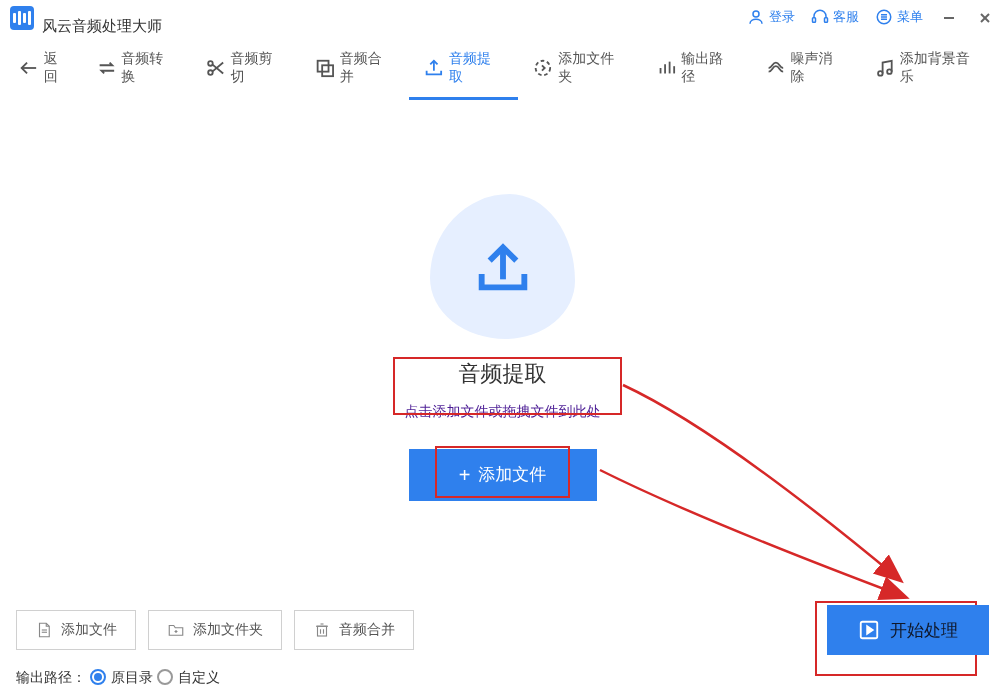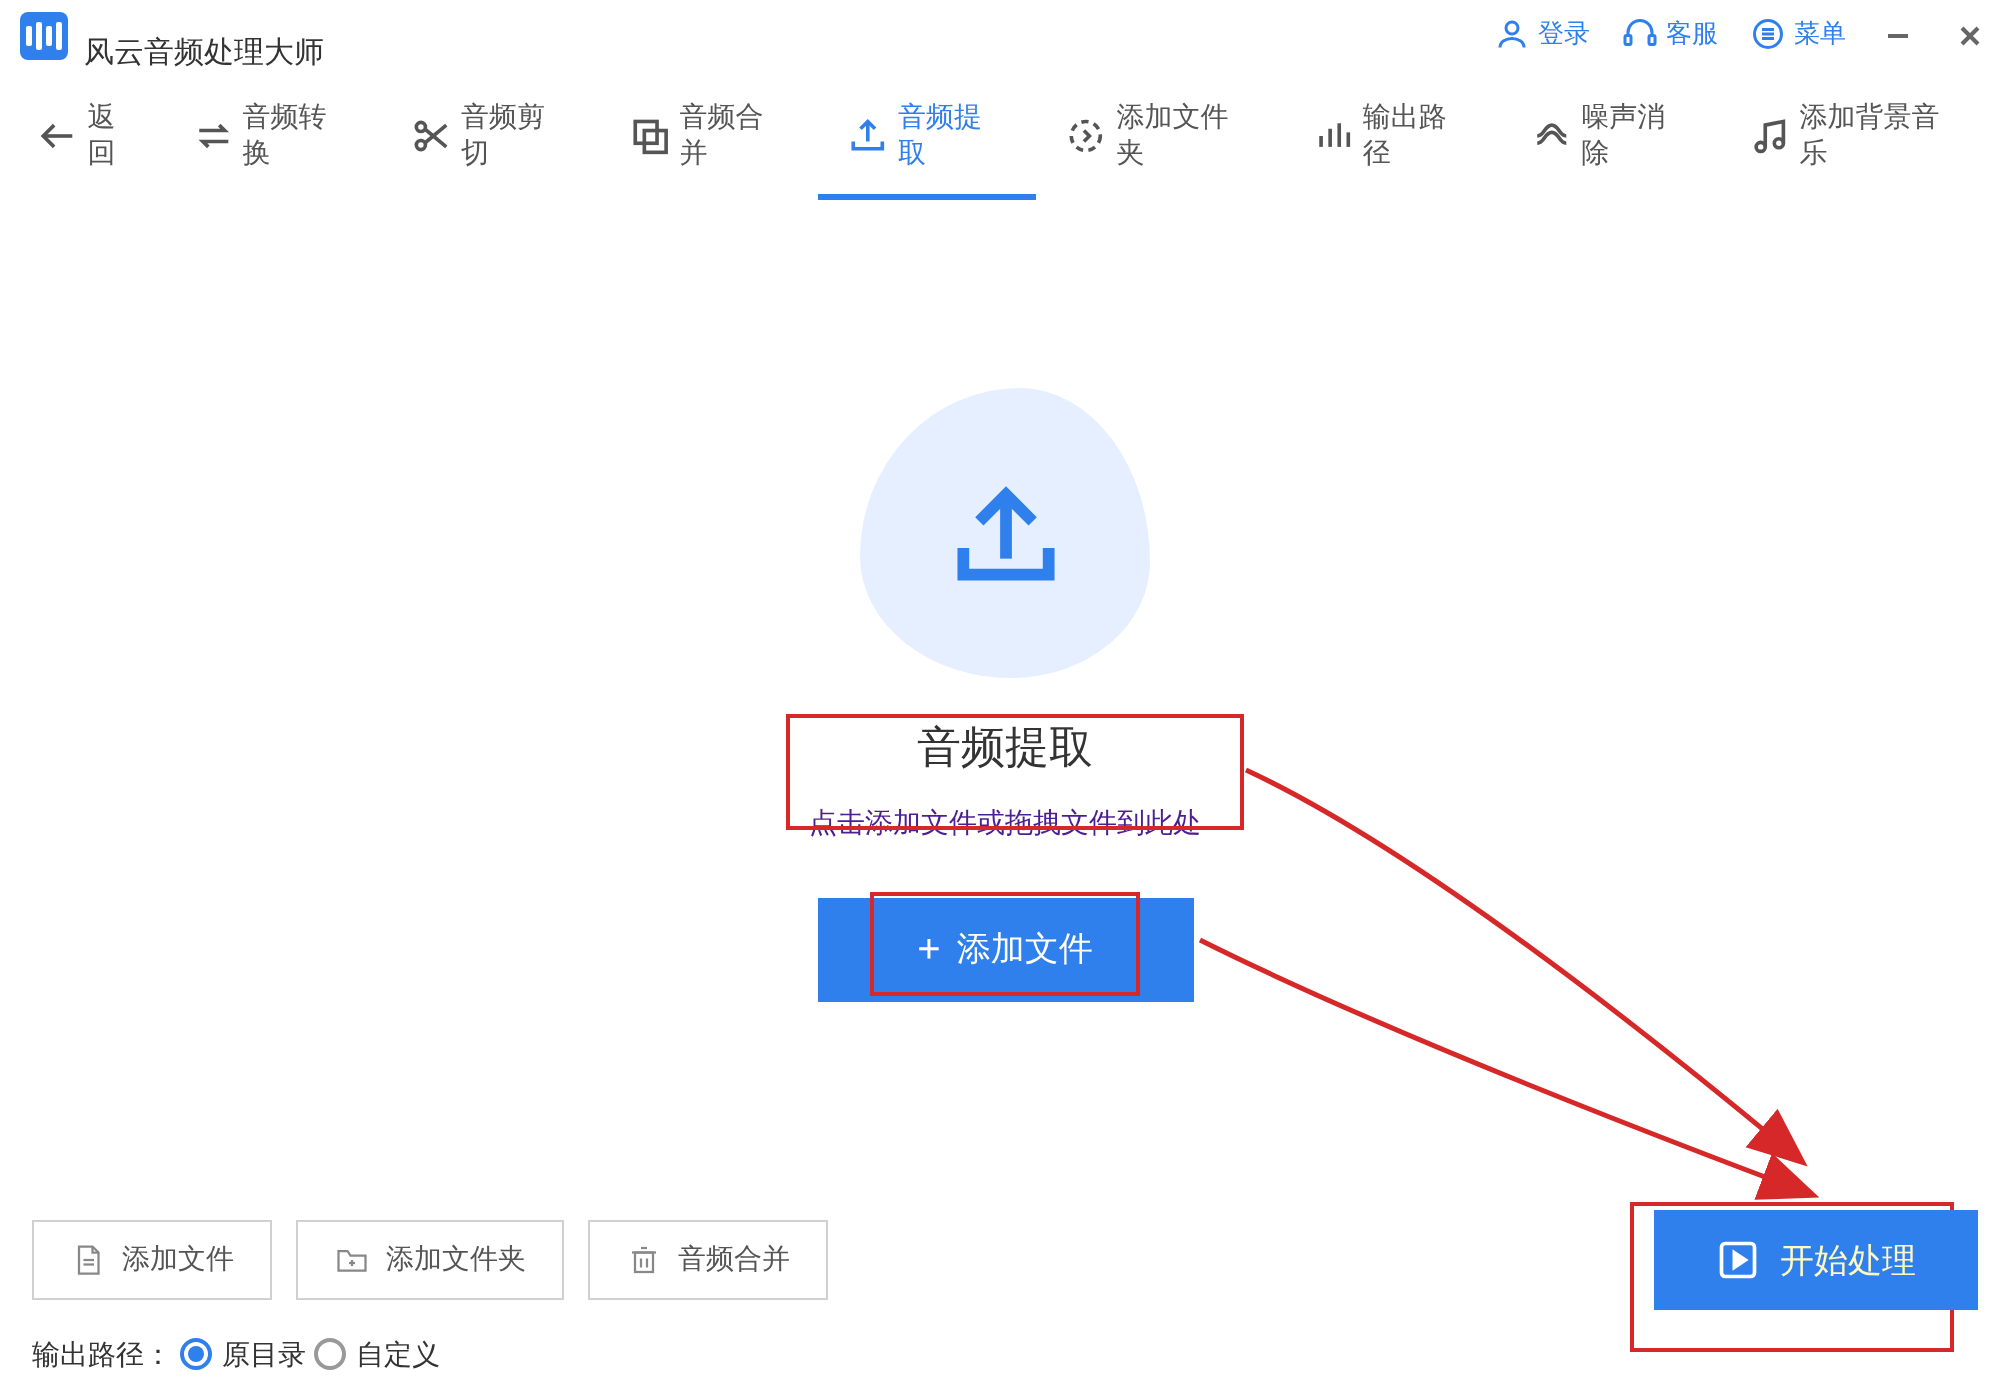--- a/index.html
+++ b/index.html
@@ -34,21 +34,21 @@
 
     
     .redbox { position: absolute; border: 2px solid #d62828; pointer-events: none; }
     .arrow-svg { position: absolute; pointer-events: none; }
 
     
     .bottom { position: absolute; bottom: 0; left: 0; right: 0; padding: 10px 16px; }
     .bottom-row1 { display: flex; gap: 12px; margin-bottom: 14px; align-items: center; }
     .outline-btn { height: 40px; padding: 0 18px; border: 1px solid #d0d0d0; background: #fff; display: flex; align-items: center; gap: 8px; cursor: pointer; font-size: 14px; color: #555; }
     .outline-btn svg { width: 18px; height: 18px; }
-    .start-btn { width: 162px; height: 50px; background: #2f80ed; color: #fef9c3; border: none; font-size: 17px; display: flex; align-items: center; justify-content: center; gap: 10px; cursor: pointer; margin-left: auto; }
+    .start-btn { width: 162px; height: 50px; background: #2f80ed; color: #0f172a; border: none; font-size: 17px; display: flex; align-items: center; justify-content: center; gap: 10px; cursor: pointer; margin-left: auto; }
     .start-btn svg { width: 22px; height: 22px; }
     .bottom-row2 { display: flex; align-items: center; gap: 4px; font-size: 14px; color: #333; }
     .radio { display: flex; gap: 5px; cursor: pointer; }
     .radio-circle { width: 16px; height: 16px; border: 2px solid #999; border-radius: 50%; display: flex; align-items: center; justify-content: center; }
     .radio.checked .radio-circle { border-color: #2f80ed; }
     .radio.checked .radio-circle::after { content: ""; width: 8px; height: 8px; background: #2f80ed; border-radius: 50%; }
   </style>
 </head>
 <body>
 

